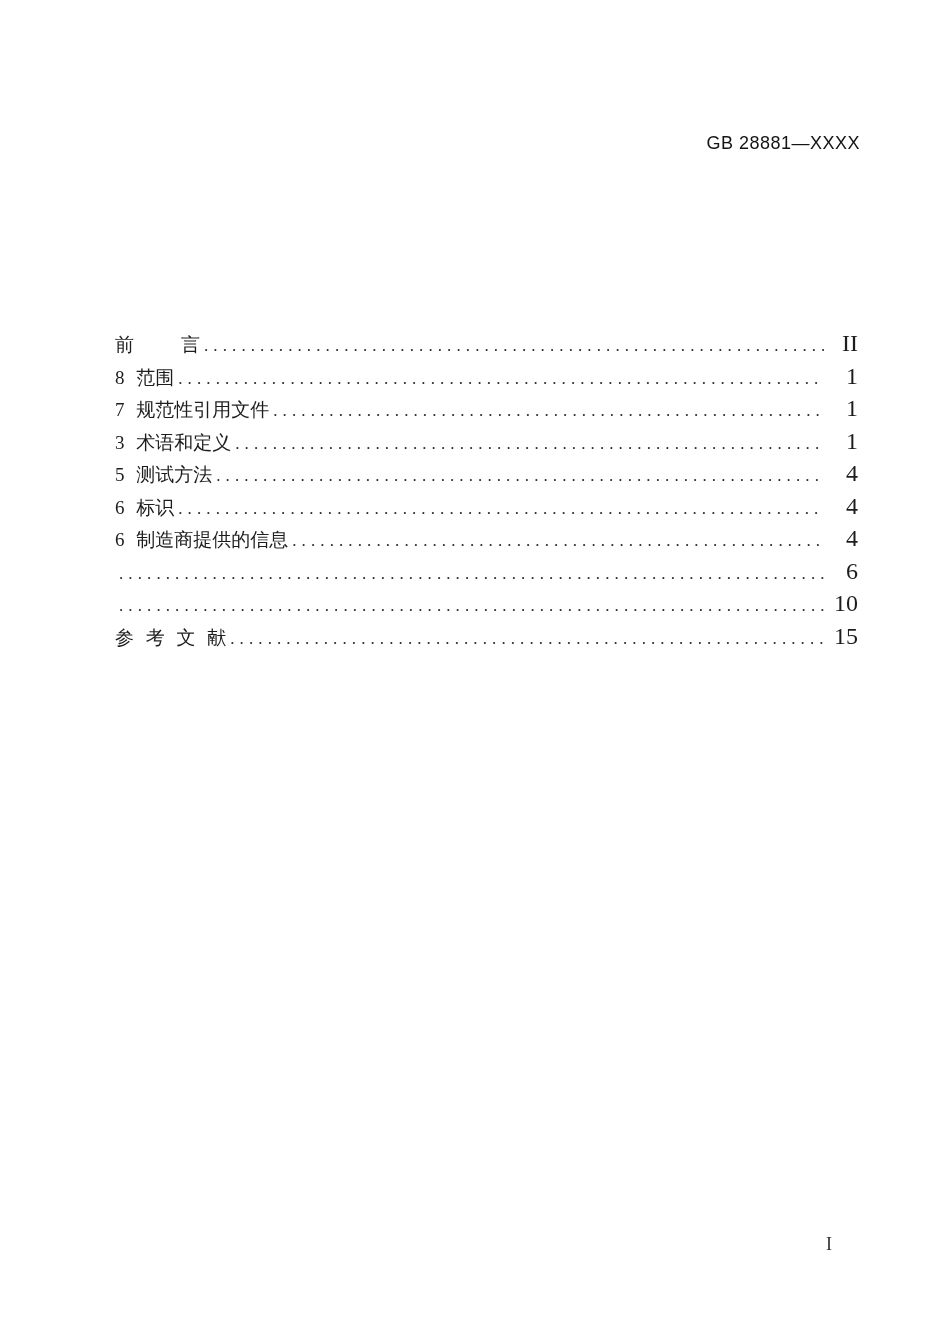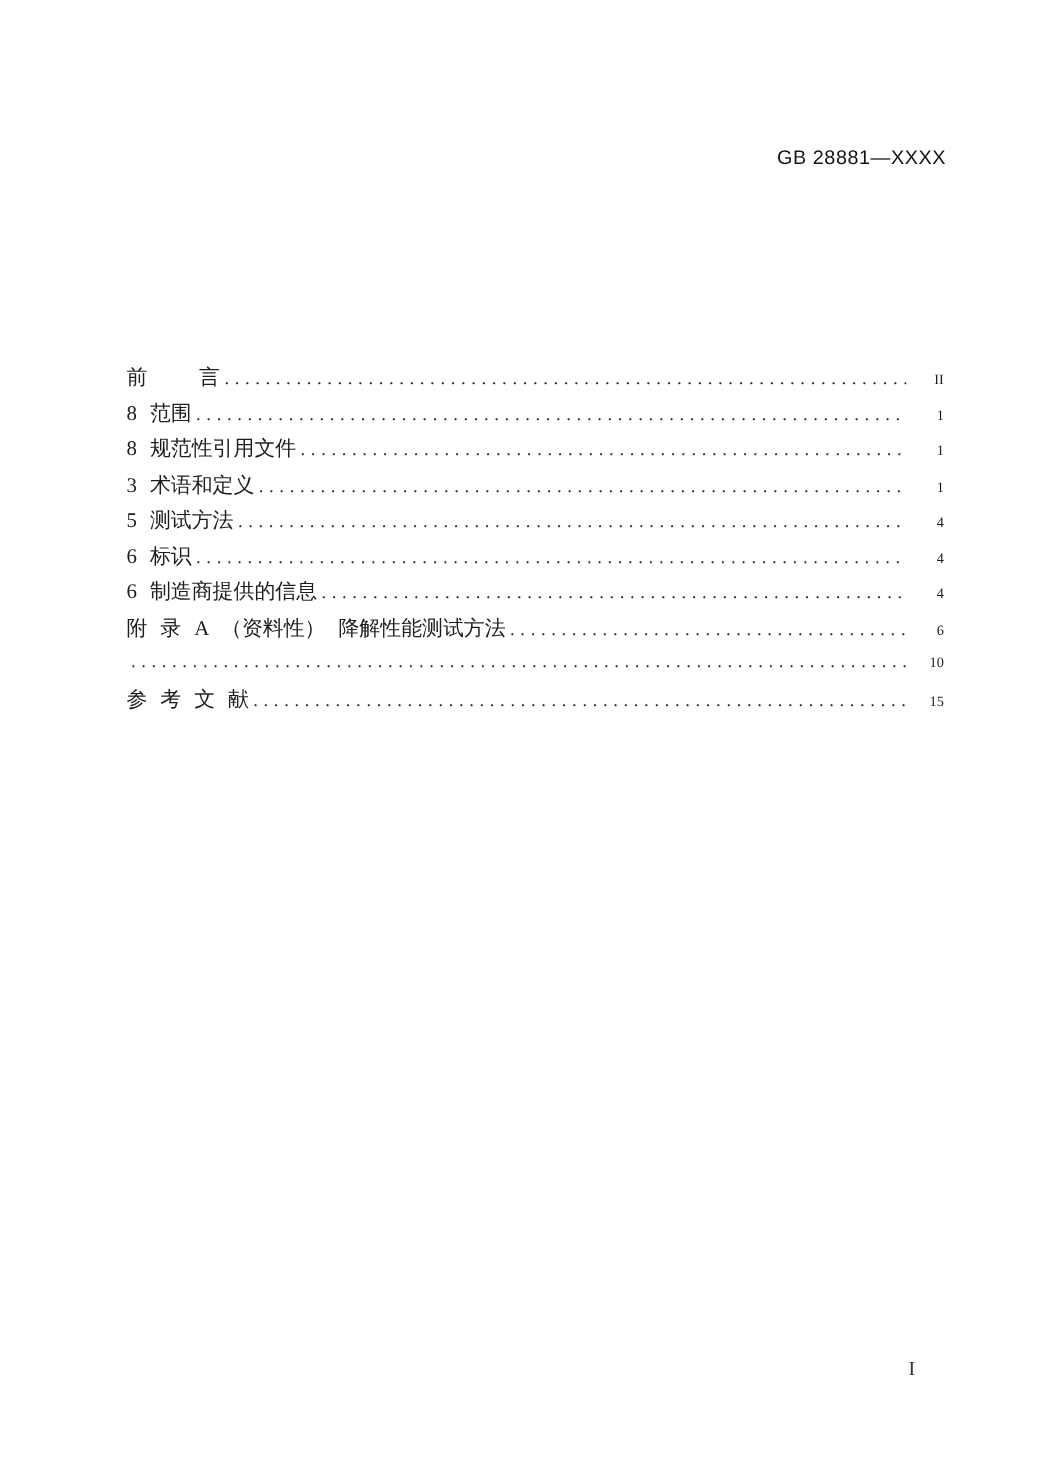--- a/index.html
+++ b/index.html
@@ -68,21 +68,21 @@
   }
   .toc-dots::after {
     content: "........................................................................................................................................................................................................";
     letter-spacing: 0.30em;
     font-size: 17px;
   }
   .toc-page {
     flex: 0 0 auto;
     min-width: 26px;
     text-align: right;
-    font-size: 13px;
+    font-size: 24px;
     color: #1d1d1d;
   }
   .footer-page {
     position: absolute;
     top: 1234px;
     left: 826px;
     font-size: 18px;
     color: #333333;
   }
 </style>
@@ -104,21 +104,21 @@
       <span class="toc-page">II</span>
     </div>
 
     <div class="toc-row">
       <span class="toc-label">8 范围</span>
       <span class="toc-dots"></span>
       <span class="toc-page">1</span>
     </div>
 
     <div class="toc-row">
-      <span class="toc-label">8 规范性引用文件</span>
+      <span class="toc-label">7 规范性引用文件</span>
       <span class="toc-dots"></span>
       <span class="toc-page">1</span>
     </div>
 
     <div class="toc-row">
       <span class="toc-label">3 术语和定义</span>
       <span class="toc-dots"></span>
       <span class="toc-page">1</span>
     </div>
 
@@ -135,21 +135,20 @@
       <span class="toc-page">4</span>
     </div>
 
     <div class="toc-row">
       <span class="toc-label">6 制造商提供的信息</span>
       <span class="toc-dots"></span>
       <span class="toc-page">4</span>
     </div>
 
     <div class="toc-row">
-      <span class="toc-label">附 录 A （资料性） 降解性能测试方法</span>
       <span class="toc-dots"></span>
       <span class="toc-page">6</span>
     </div>
 
     <div class="toc-row">
       <span class="toc-dots"></span>
       <span class="toc-page">10</span>
     </div>
 
     <div class="toc-row">

